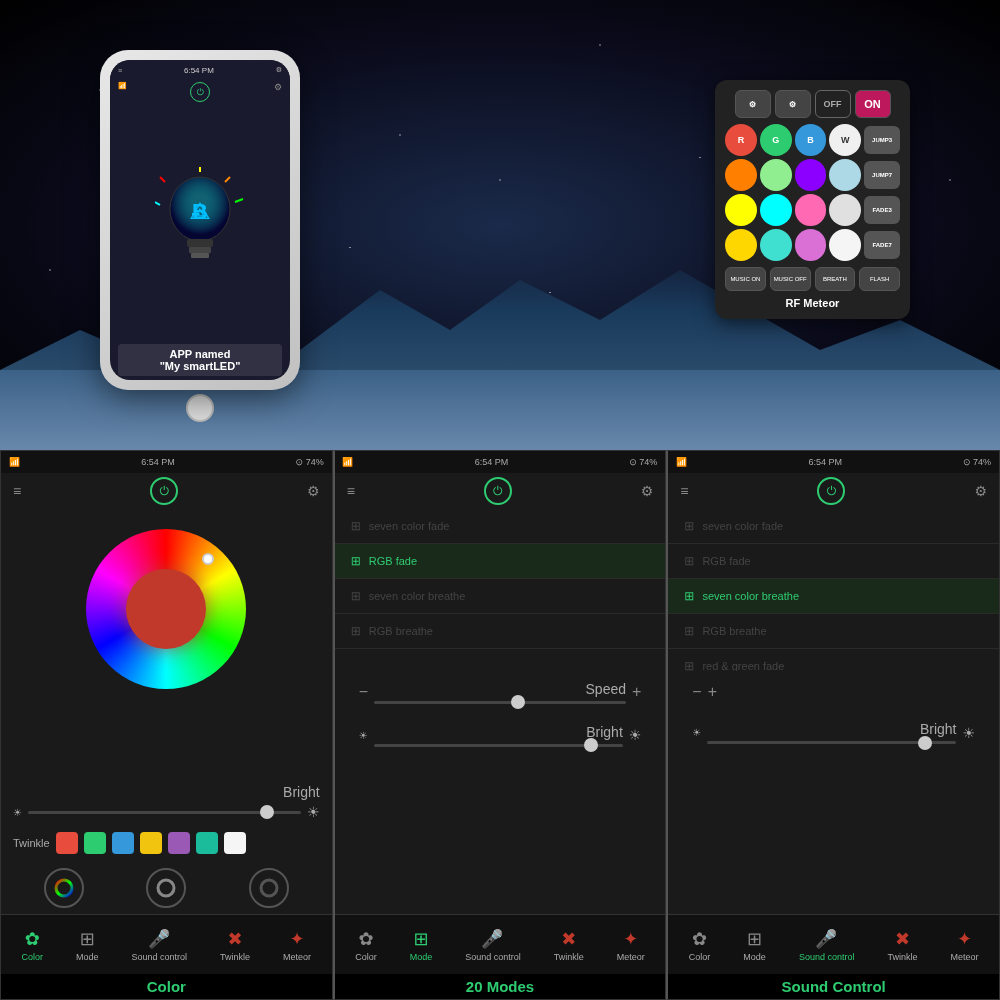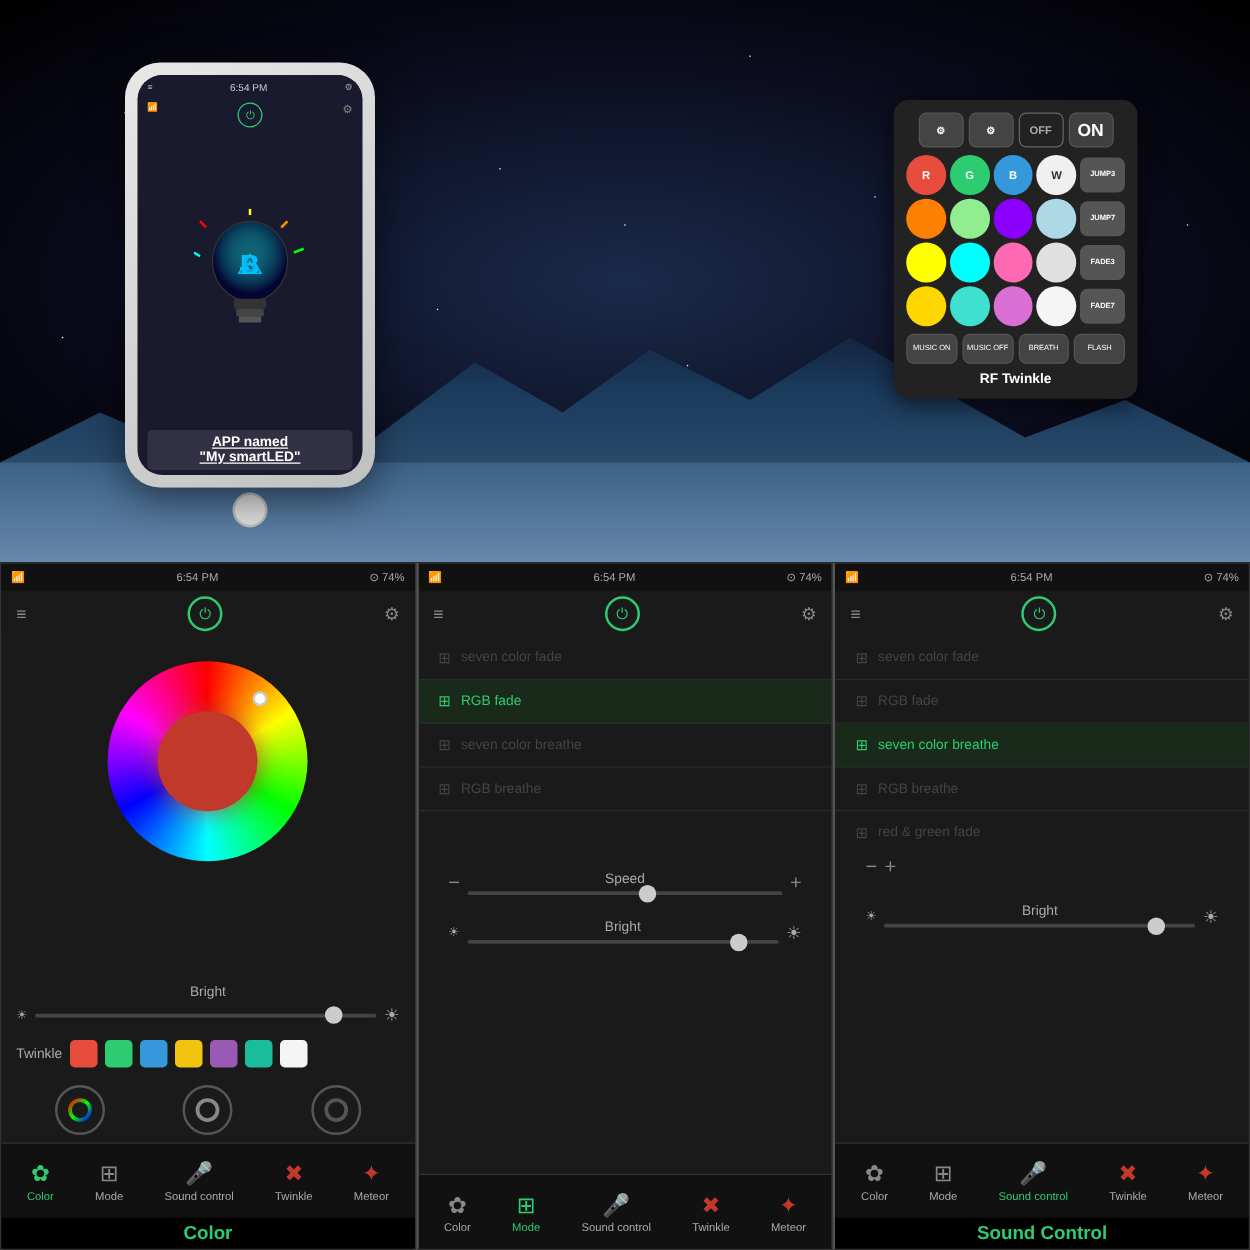--- a/index.html
+++ b/index.html
@@ -134,21 +134,20 @@
 
     .phone-label {
       color: white;
       font-size: 11px;
       font-weight: bold;
       text-align: center;
       padding: 4px;
       background: rgba(255,255,255,0.1);
       border-radius: 4px;
       margin: 4px 8px;
-      text-decoration: underline;
     }
 
     .phone-home-btn {
       width: 28px;
       height: 28px;
       border-radius: 50%;
       background: #ddd;
       border: 2px solid #bbb;
       margin: 4px auto;
       display: flex;
@@ -186,21 +185,21 @@
       display: flex;
       align-items: center;
       justify-content: center;
       font-size: 8px;
       color: white;
       font-weight: bold;
       border: 1px solid #555;
     }
 
     .remote-btn.off-btn { background: #222; color: #aaa; font-size: 9px; border: 1px solid #666; }
-    .remote-btn.on-btn { background: #404040; color: white; font-size: 14px; }
+    .remote-btn.on-btn { background: #be185d; color: white; font-size: 11px; }
 
     .color-label-btn {
       width: 36px;
       height: 28px;
       border-radius: 6px;
       display: flex;
       align-items: center;
       justify-content: center;
       font-size: 7px;
       font-weight: bold;
@@ -355,22 +354,22 @@
       border: 2px solid #ccc;
     }
 
     .slider-container {
       width: 100%;
       padding: 4px 12px;
     }
 
     .slider-label {
       color: #aaa;
-      font-size: 11px;
-      text-align: center;
+      font-size: 14px;
+      text-align: right;
       margin-bottom: 4px;
     }
 
     .slider-row {
       display: flex;
       align-items: center;
       gap: 6px;
     }
 
     .slider-sun-sm { font-size: 10px; color: #aaa; }
@@ -604,21 +603,21 @@
         </div>
       </div>
 
       <div class="remote-bottom-row">
         <div class="remote-bottom-btn" style="font-size:6px; padding:2px;">MUSIC ON</div>
         <div class="remote-bottom-btn" style="font-size:6px; padding:2px;">MUSIC OFF</div>
         <div class="remote-bottom-btn" style="font-size:6px; padding:2px;">BREATH</div>
         <div class="remote-bottom-btn" style="font-size:6px; padding:2px;">FLASH</div>
       </div>
 
-      <div class="remote-title">RF Twinkle</div>
+      <div class="remote-title">RF Meteor</div>
     </div>
   </div>
 </div>
 
 <div class="bottom-section">
 
   <div class="app-screen">
     <div class="screen-status-bar">
       <span>📶</span>
       <span>6:54 PM</span>
@@ -785,20 +784,21 @@
       </div>
       <div class="bottom-nav-item">
         <span class="bottom-nav-icon" style="color:#c0392b">✖</span>
         <span class="bottom-nav-label">Twinkle</span>
       </div>
       <div class="bottom-nav-item">
         <span class="bottom-nav-icon" style="color:#c0392b">✦</span>
         <span class="bottom-nav-label">Meteor</span>
       </div>
     </div>
+    <div style="text-align:center; color:#2ecc71; font-size:15px; font-weight:bold; background:#000; padding:4px;">20 Modes</div>
   </div>
 
   <div class="app-screen">
     <div class="screen-status-bar">
       <span>📶</span>
       <span>6:54 PM</span>
       <span>⊙ <span>74%</span></span>
     </div>
     <div class="screen-header">
       <span class="header-icon">≡</span>

